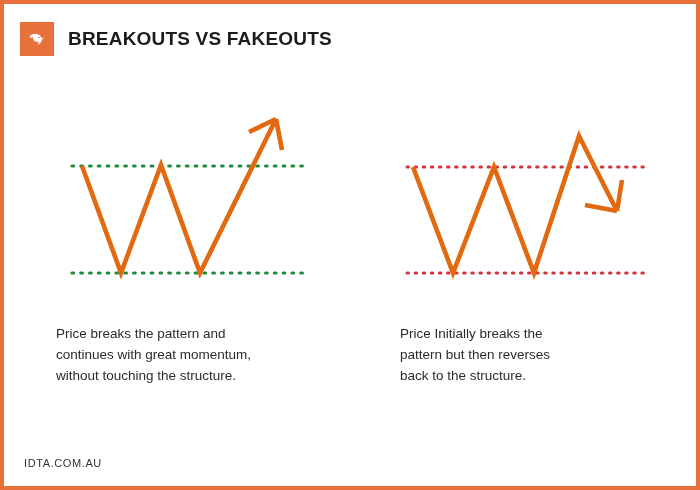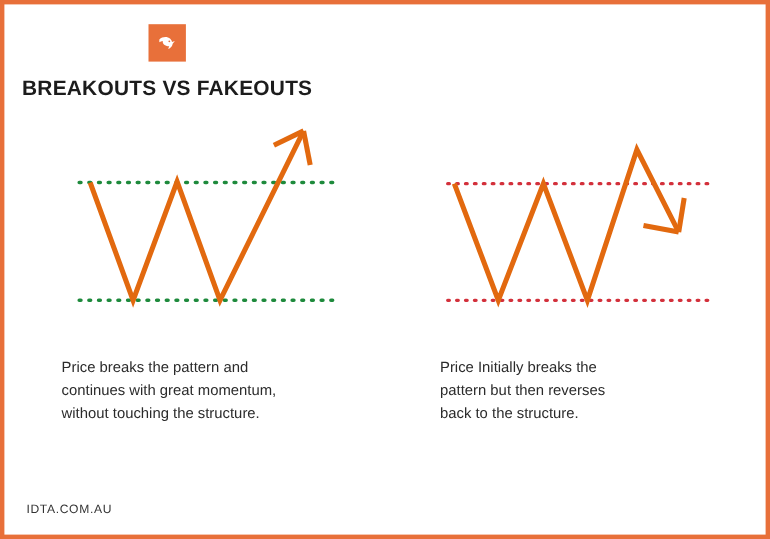--- a/index.html
+++ b/index.html
@@ -21,21 +21,20 @@
   }
 
   
   #header {
     position: absolute;
     left: 16px;
     top: 18px;
     display: flex;
     align-items: center;
     gap: 14px;
-    flex-direction: column;
   }
   #logo-mark {
     width: 34px;
     height: 34px;
     background: #E8703A;
     display: flex;
     align-items: center;
     justify-content: center;
     flex: 0 0 auto;
   }

